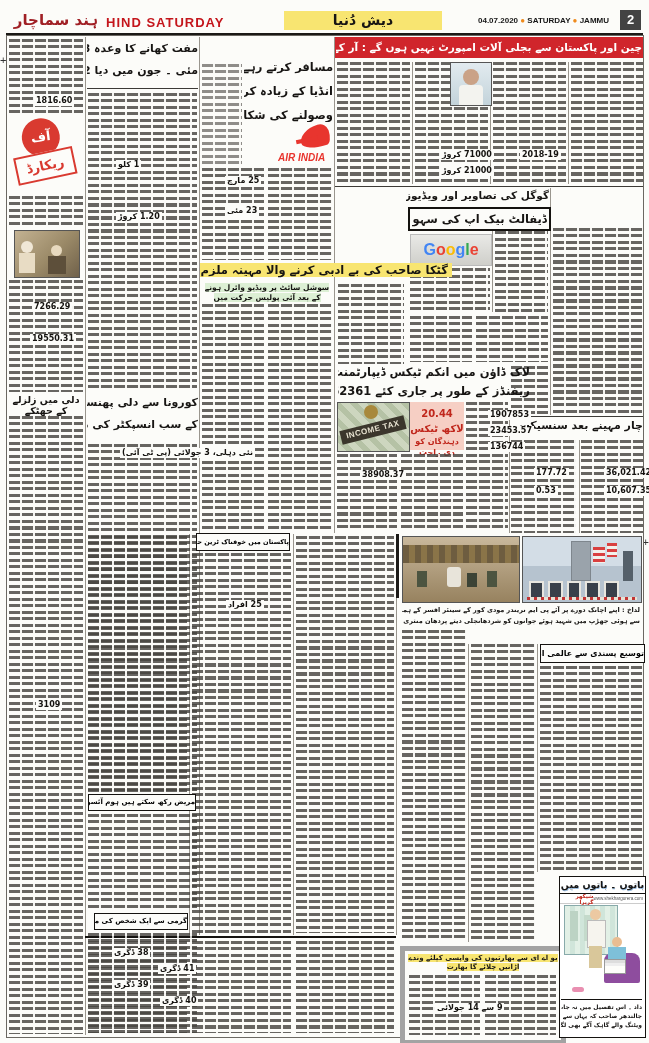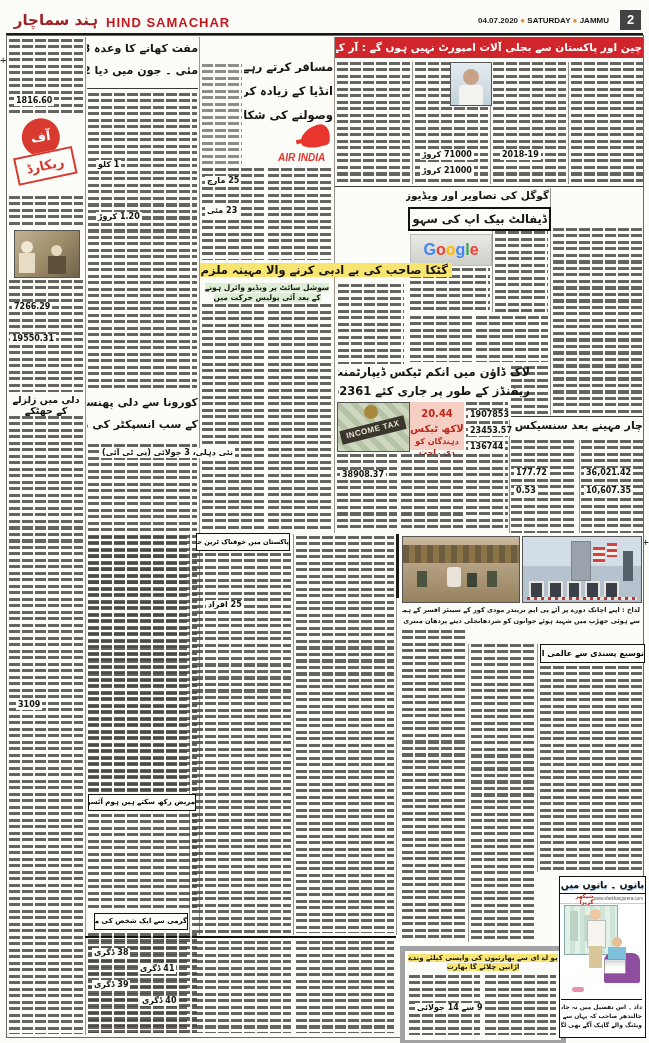--- a/index.html
+++ b/index.html
@@ -11,21 +11,21 @@
   .ctr{text-align:center;}
   
   .sim{position:absolute;opacity:.82;
     background:
       repeating-linear-gradient(90deg, rgba(252,252,249,0) 0 11px, rgba(252,252,249,.95) 11px 13px),
       repeating-linear-gradient(180deg, #474540 0 3px, rgba(0,0,0,0) 3px 6.5px);}
   .sim.light{opacity:.6;}
   .vline{position:absolute;width:1px;background:#9a968e;}
   .hline{position:absolute;height:1px;background:#3c3a36;}
   .fig{position:absolute;font-weight:700;font-size:8px;line-height:10px;background:#fcfcf9;
-       padding:0 2px;color:#14120f;direction:rtl;white-space:nowrap;z-index:3;}
+       padding:0 2px;color:#14120f;direction:rtl;white-space:nowrap;z-index:3;margin-left:20px;}
   .boxhead{position:absolute;border:1px solid #14120f;background:#fcfcf9;font-weight:700;
            direction:rtl;text-align:center;z-index:3;}
   .hl-yellow{background:#f8e571;}
   .hl-paleyellow{background:#fbf3c9;}
   .hl-green{background:#dcefd4;}
   .photo{position:absolute;border:1px solid #555;overflow:hidden;}
   .g-blue{color:#4285F4}.g-red{color:#EA4335}.g-yel{color:#FBBC05}.g-grn{color:#34A853}
   .cmyk span{font:700 6px "Liberation Sans",sans-serif;}
   .c-c{color:#00aeef}.c-m{color:#ec008c}.c-y{color:#e8c400}.c-k{color:#111}
 </style>
@@ -33,21 +33,22 @@
 <body>
 
 <div id="page">
 
   <div class="abs cmyk" style="right:9px;top:2px;"><span class="c-c">C</span><span class="c-m">M</span><span class="c-y">Y</span><span class="c-k">K</span></div>
   <div class="abs cmyk" style="right:1px;top:990px;transform:rotate(90deg);"><span class="c-c">C</span><span class="c-m">M</span><span class="c-y">Y</span><span class="c-k">K</span></div>
   <div class="abs" style="left:0;top:54px;font:400 11px 'Liberation Sans',sans-serif;color:#333;">+</div>
   <div class="abs" style="right:0;top:536px;font:400 11px 'Liberation Sans',sans-serif;color:#333;">+</div>
 
   <div class="abs urdu" style="left:10px;top:11px;width:92px;font-size:15px;font-weight:700;color:#a02025;text-align:center;">ہند سماچار</div>
-  <div class="abs" style="left:106px;top:15px;font:700 13px 'Liberation Sans',sans-serif;color:#c4161c;letter-spacing:1px;">HIND SAMACHAR</div>
+  <div class="abs" style="left:106px;top:15px;font:700 13px 'Liberation Sans',sans-serif;color:#c4161c;letter-spacing:1px;">HIND SATURDAY</div>
+  <div class="abs urdu hl-yellow ctr" style="left:284px;top:11px;width:158px;height:19px;font-size:14px;font-weight:700;line-height:19px;">دیش دُنیا</div>
   <div class="abs" style="left:478px;top:16px;font:700 8px 'Liberation Sans',sans-serif;color:#161616;">
     <span>04.07.2020</span>
     <span style="color:#ef8b1d;">●</span>
     <span>SATURDAY</span>
     <span style="color:#ef8b1d;">●</span>
     <span>JAMMU</span>
   </div>
   <div class="abs ctr" style="left:620px;top:10px;width:21px;height:20px;background:#434343;color:#fff;font:700 13px 'Liberation Sans',sans-serif;line-height:20px;">2</div>
   <div class="abs" style="left:6px;top:33px;width:637px;height:2px;background:#1b1916;"></div>
   <div class="abs" style="left:6px;top:35px;width:636px;height:1001px;border:1px solid #6b6862;"></div>

